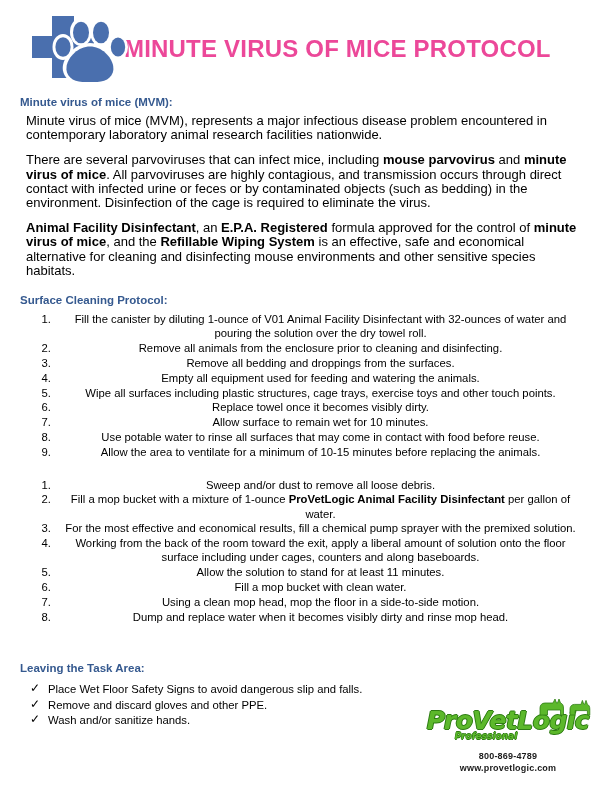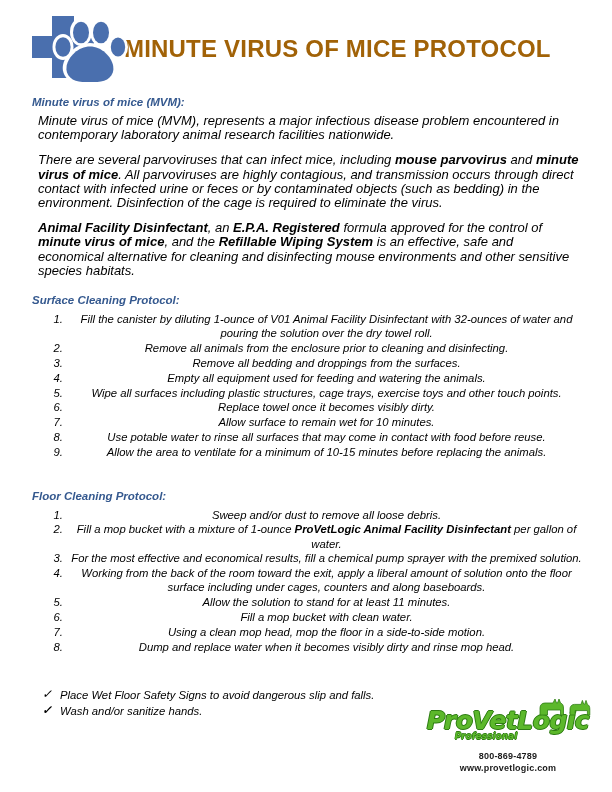--- a/index.html
+++ b/index.html
@@ -34,29 +34,28 @@
   .logo-mark {
     width: 104px;
     height: 74px;
     position: relative;
     flex: 0 0 auto;
   }
   .doc-title {
     font-size: 24px;
     font-weight: bold;
     letter-spacing: 0.2px;
-    color: #a16207;
+    color: #ec4899;
     margin-left: -6px;
     white-space: nowrap;
   }
 
   
   .content {
-    padding: 0 30px 0 32px;
-    font-style: italic;
+    padding: 0 30px 0 20px;
   }
   .sec-head {
     color: #35598f;
     font-weight: bold;
     font-size: 11.5px;
     margin: 12px 0 6px 0;
   }
   .sec-head.tight { margin-top: 16px; }
   p.para {
     font-size: 13px;
@@ -205,44 +204,44 @@
       <li>Empty all equipment used for feeding and watering the animals.</li>
       <li>Wipe all surfaces including plastic structures, cage trays, exercise toys and other touch points.</li>
       <li>Replace towel once it becomes visibly dirty.</li>
       <li>Allow surface to remain wet for 10 minutes.</li>
       <li>Use potable water to rinse all surfaces that may come in contact with food before reuse.</li>
       <li>Allow the area to ventilate for a minimum of 10-15 minutes before replacing the animals.</li>
     </ol>
 
     <div class="spacer-md"></div>
 
-    <div class="sec-head">Floor Cleaning Protocol:</div>
 
     <ol class="steps">
       <li>Sweep and/or dust to remove all loose debris.</li>
       <li>
         <span>Fill a mop bucket with a mixture of 1-ounce </span><b>ProVetLogic Animal Facility Disinfectant</b><span> per gallon of water.</span>
       </li>
       <li>For the most effective and economical results, fill a chemical pump sprayer with the premixed solution.</li>
       <li>Working from the back of the room toward the exit, apply a liberal amount of solution onto the floor surface including under cages, counters and along baseboards.</li>
       <li>Allow the solution to stand for at least 11 minutes.</li>
       <li>Fill a mop bucket with clean water.</li>
       <li>Using a clean mop head, mop the floor in a side-to-side motion.</li>
       <li>Dump and replace water when it becomes visibly dirty and rinse mop head.</li>
     </ol>
 
     <div class="spacer-lg"></div>
 
+    <div class="sec-head">Leaving the Task Area:</div>
 
     <ul class="checks">
       <li>
         <span class="tick">✓</span><span>Place Wet Floor Safety Signs to avoid dangerous slip and falls.</span>
       </li>
       <li>
-        <span class="tick">✓</span>
+        <span class="tick">✓</span><span>Remove and discard gloves and other PPE.</span>
       </li>
       <li>
         <span class="tick">✓</span><span>Wash and/or sanitize hands.</span>
       </li>
     </ul>
 
   </div>
 
   <div class="footer">
 

